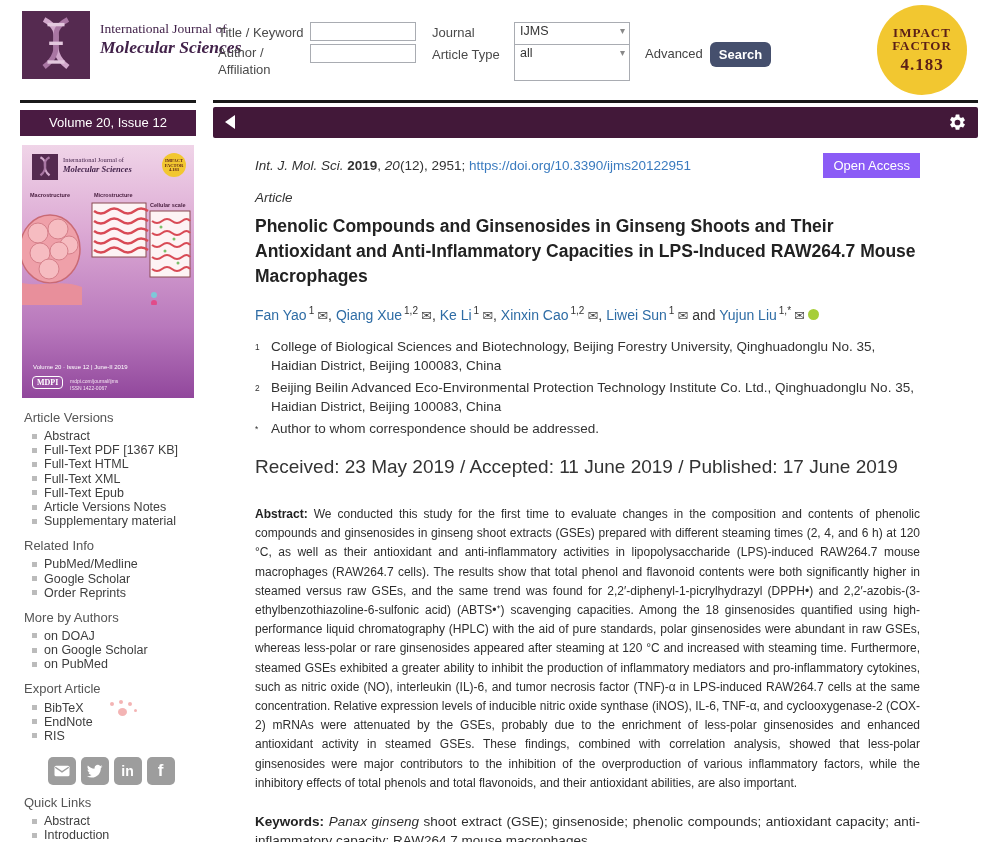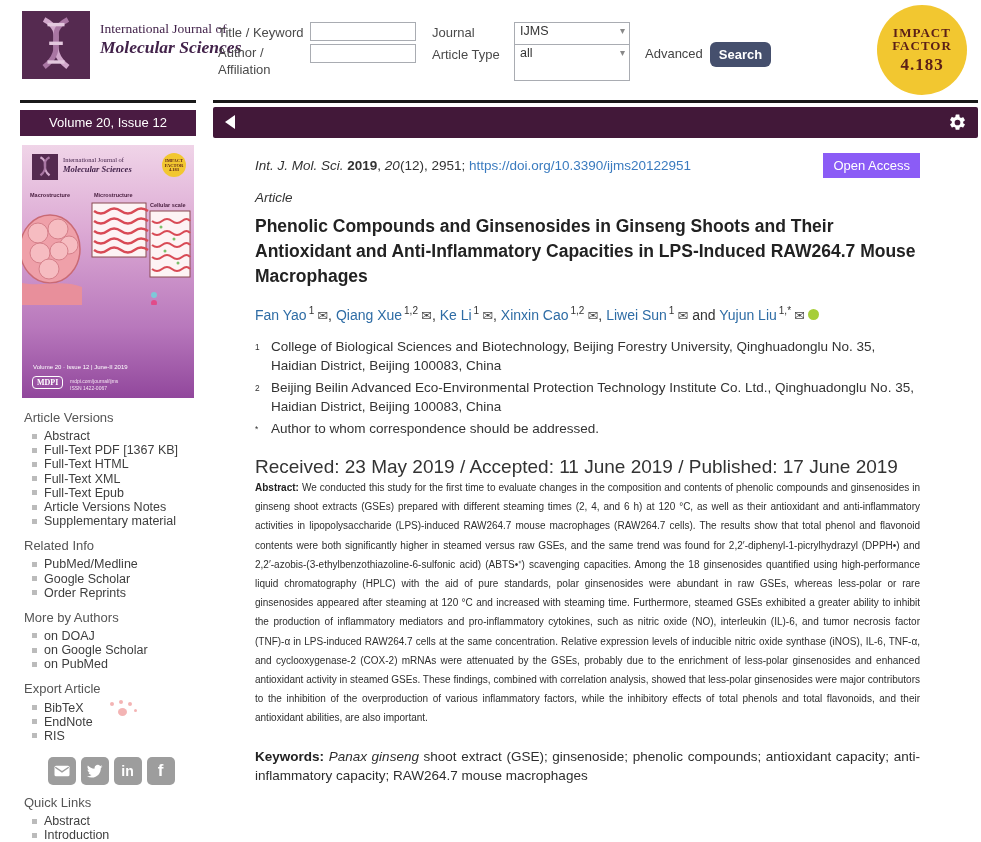--- a/index.html
+++ b/index.html
@@ -78,21 +78,21 @@
   .authors { margin-top:16px; font-size:14px; color:#333; max-width:690px; }
   .authors .aname { color:#2e6ca5; cursor:pointer; }
   .authors sup { font-size:10px; color:#333; margin-left:2px; }
   .env-icon { font-family:"DejaVu Sans", sans-serif; font-size:13px; color:#4a4a4a; margin-left:3px; cursor:pointer; }
   .orcid { display:inline-block; width:11px; height:11px; border-radius:50%; background:#a6ce39; margin-left:3px; cursor:pointer; }
   .affils { margin-top:14px; font-size:13.5px; color:#333; }
   .affil { display:flex; margin-bottom:3px; line-height:19px; }
   .affil .mk { width:16px; flex:none; font-size:10px; vertical-align:top; padding-top:1px; }
   .affil .at { flex:1; max-width:650px; }
   .dates { margin-top:14px; font-size:19px; color:#333; }
-  .abstract { margin-top:0; font-size:10px; line-height:19.2px; color:#2e2e2e; text-align:justify; max-width:668px; }
+  .abstract { margin-top:27px; font-size:12px; line-height:19.2px; color:#2e2e2e; text-align:justify; max-width:668px; }
   .abstract b, .keywords b { color:#222; }
   .keywords { margin-top:19px; font-size:13.5px; line-height:19.2px; color:#2e2e2e; text-align:justify; max-width:668px; }
 </style>
 </head>
 <body>
 
 <div class="header">
   <div class="logo-box">
     <svg width="68" height="68" viewBox="0 0 40 40">
       <path d="M13 5 C 28 13, 12 21, 27 33" stroke="#d2a8cc" stroke-width="3" fill="none"></path>

